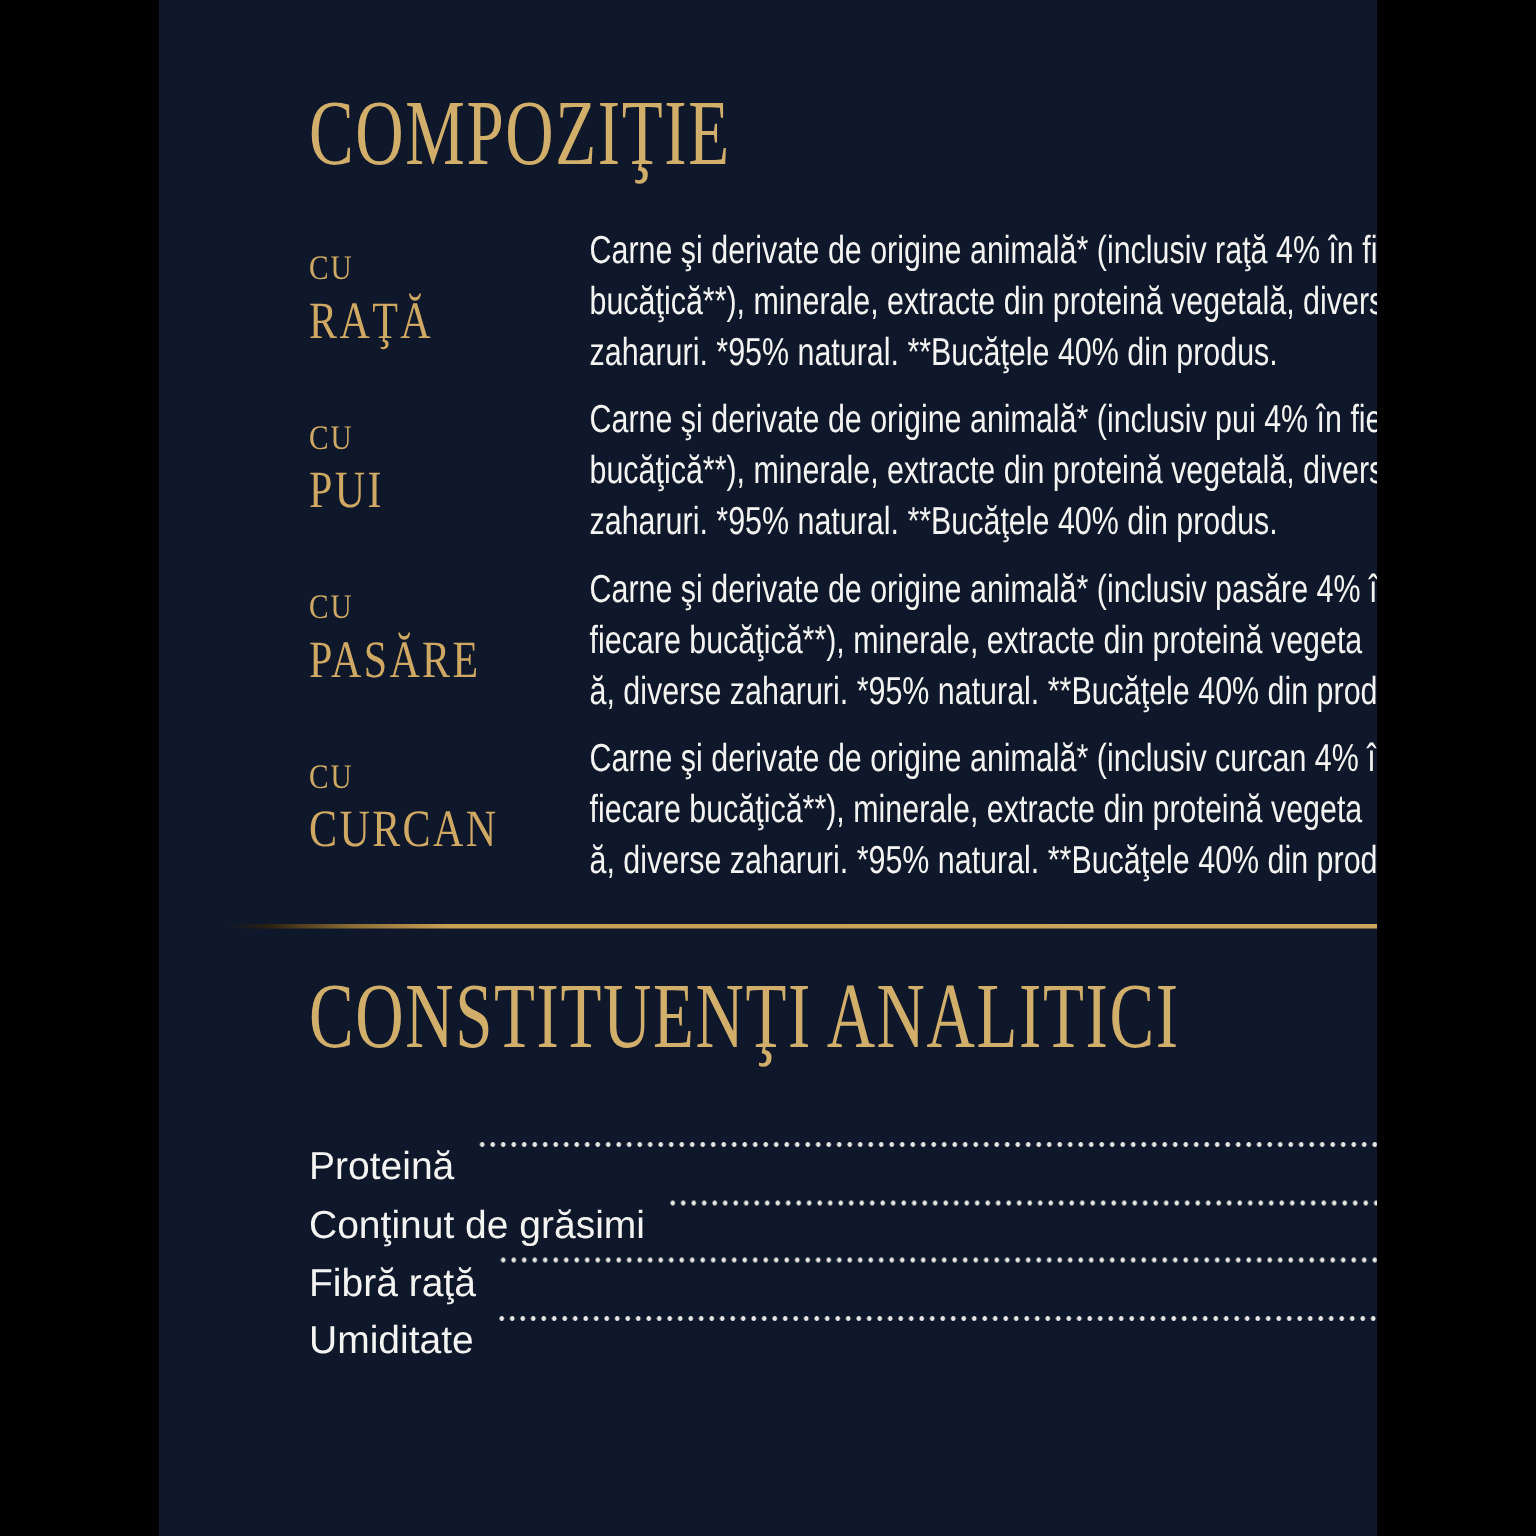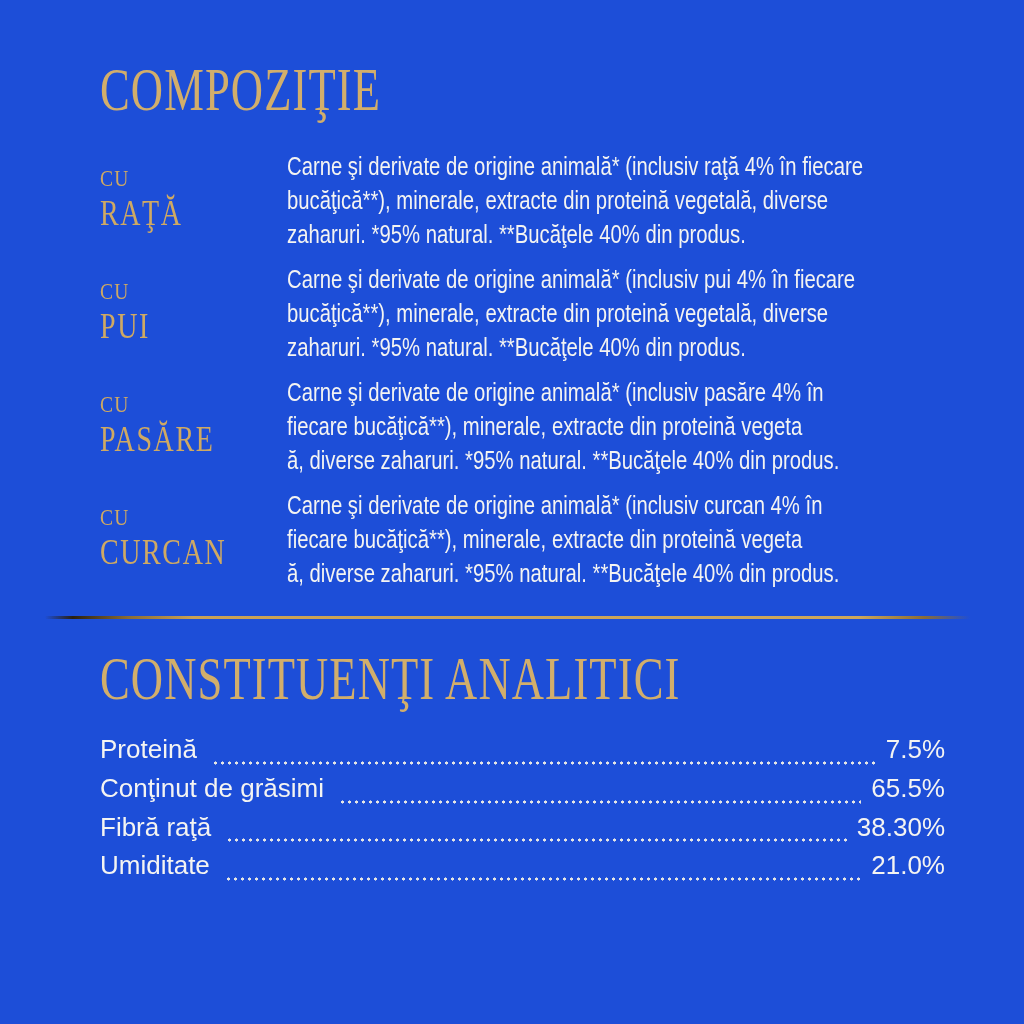--- a/index.html
+++ b/index.html
@@ -1,21 +1,21 @@
 <!DOCTYPE html>
 <html><head>
 <meta charset="utf-8">
 <style>
   html, body { margin: 0; padding: 0; background: #000; }
   .page {
     position: relative;
-    width: 1024px;
+    width: 812px;
     height: 1024px;
     margin: 0 auto;
-    background: #1d4ed8;
+    background: #0f172a;
     box-sizing: border-box;
     padding: 50px 37px 0 100px;
     overflow: hidden;
     font-family: "Liberation Sans", sans-serif;
   }
   
   .gold-heading {
     margin: 0;
     color: #d2ae6b;
     font-family: "Liberation Serif", serif;
@@ -90,21 +90,21 @@
 
   
   .analytical-table { margin-top: 20px; width: 845px; }
   .arow {
     display: flex;
     align-items: baseline;
     height: 38.8px;
     color: #f4f4f2;
     font-size: 26px;
   }
-  .alabel { white-space: nowrap; }
+  .alabel { white-space: nowrap; margin-top: 28px; }
   .leader {
     flex: 1 1 auto;
     align-self: flex-end;
     height: 6px;
     margin: 0 10px 7px 16px;
     background-image: radial-gradient(circle at 2.5px 3px, #e6e6e4 1.35px, rgba(0,0,0,0) 1.8px);
     background-size: 7px 6px;
     background-repeat: repeat-x;
     background-position: left bottom;
   }

